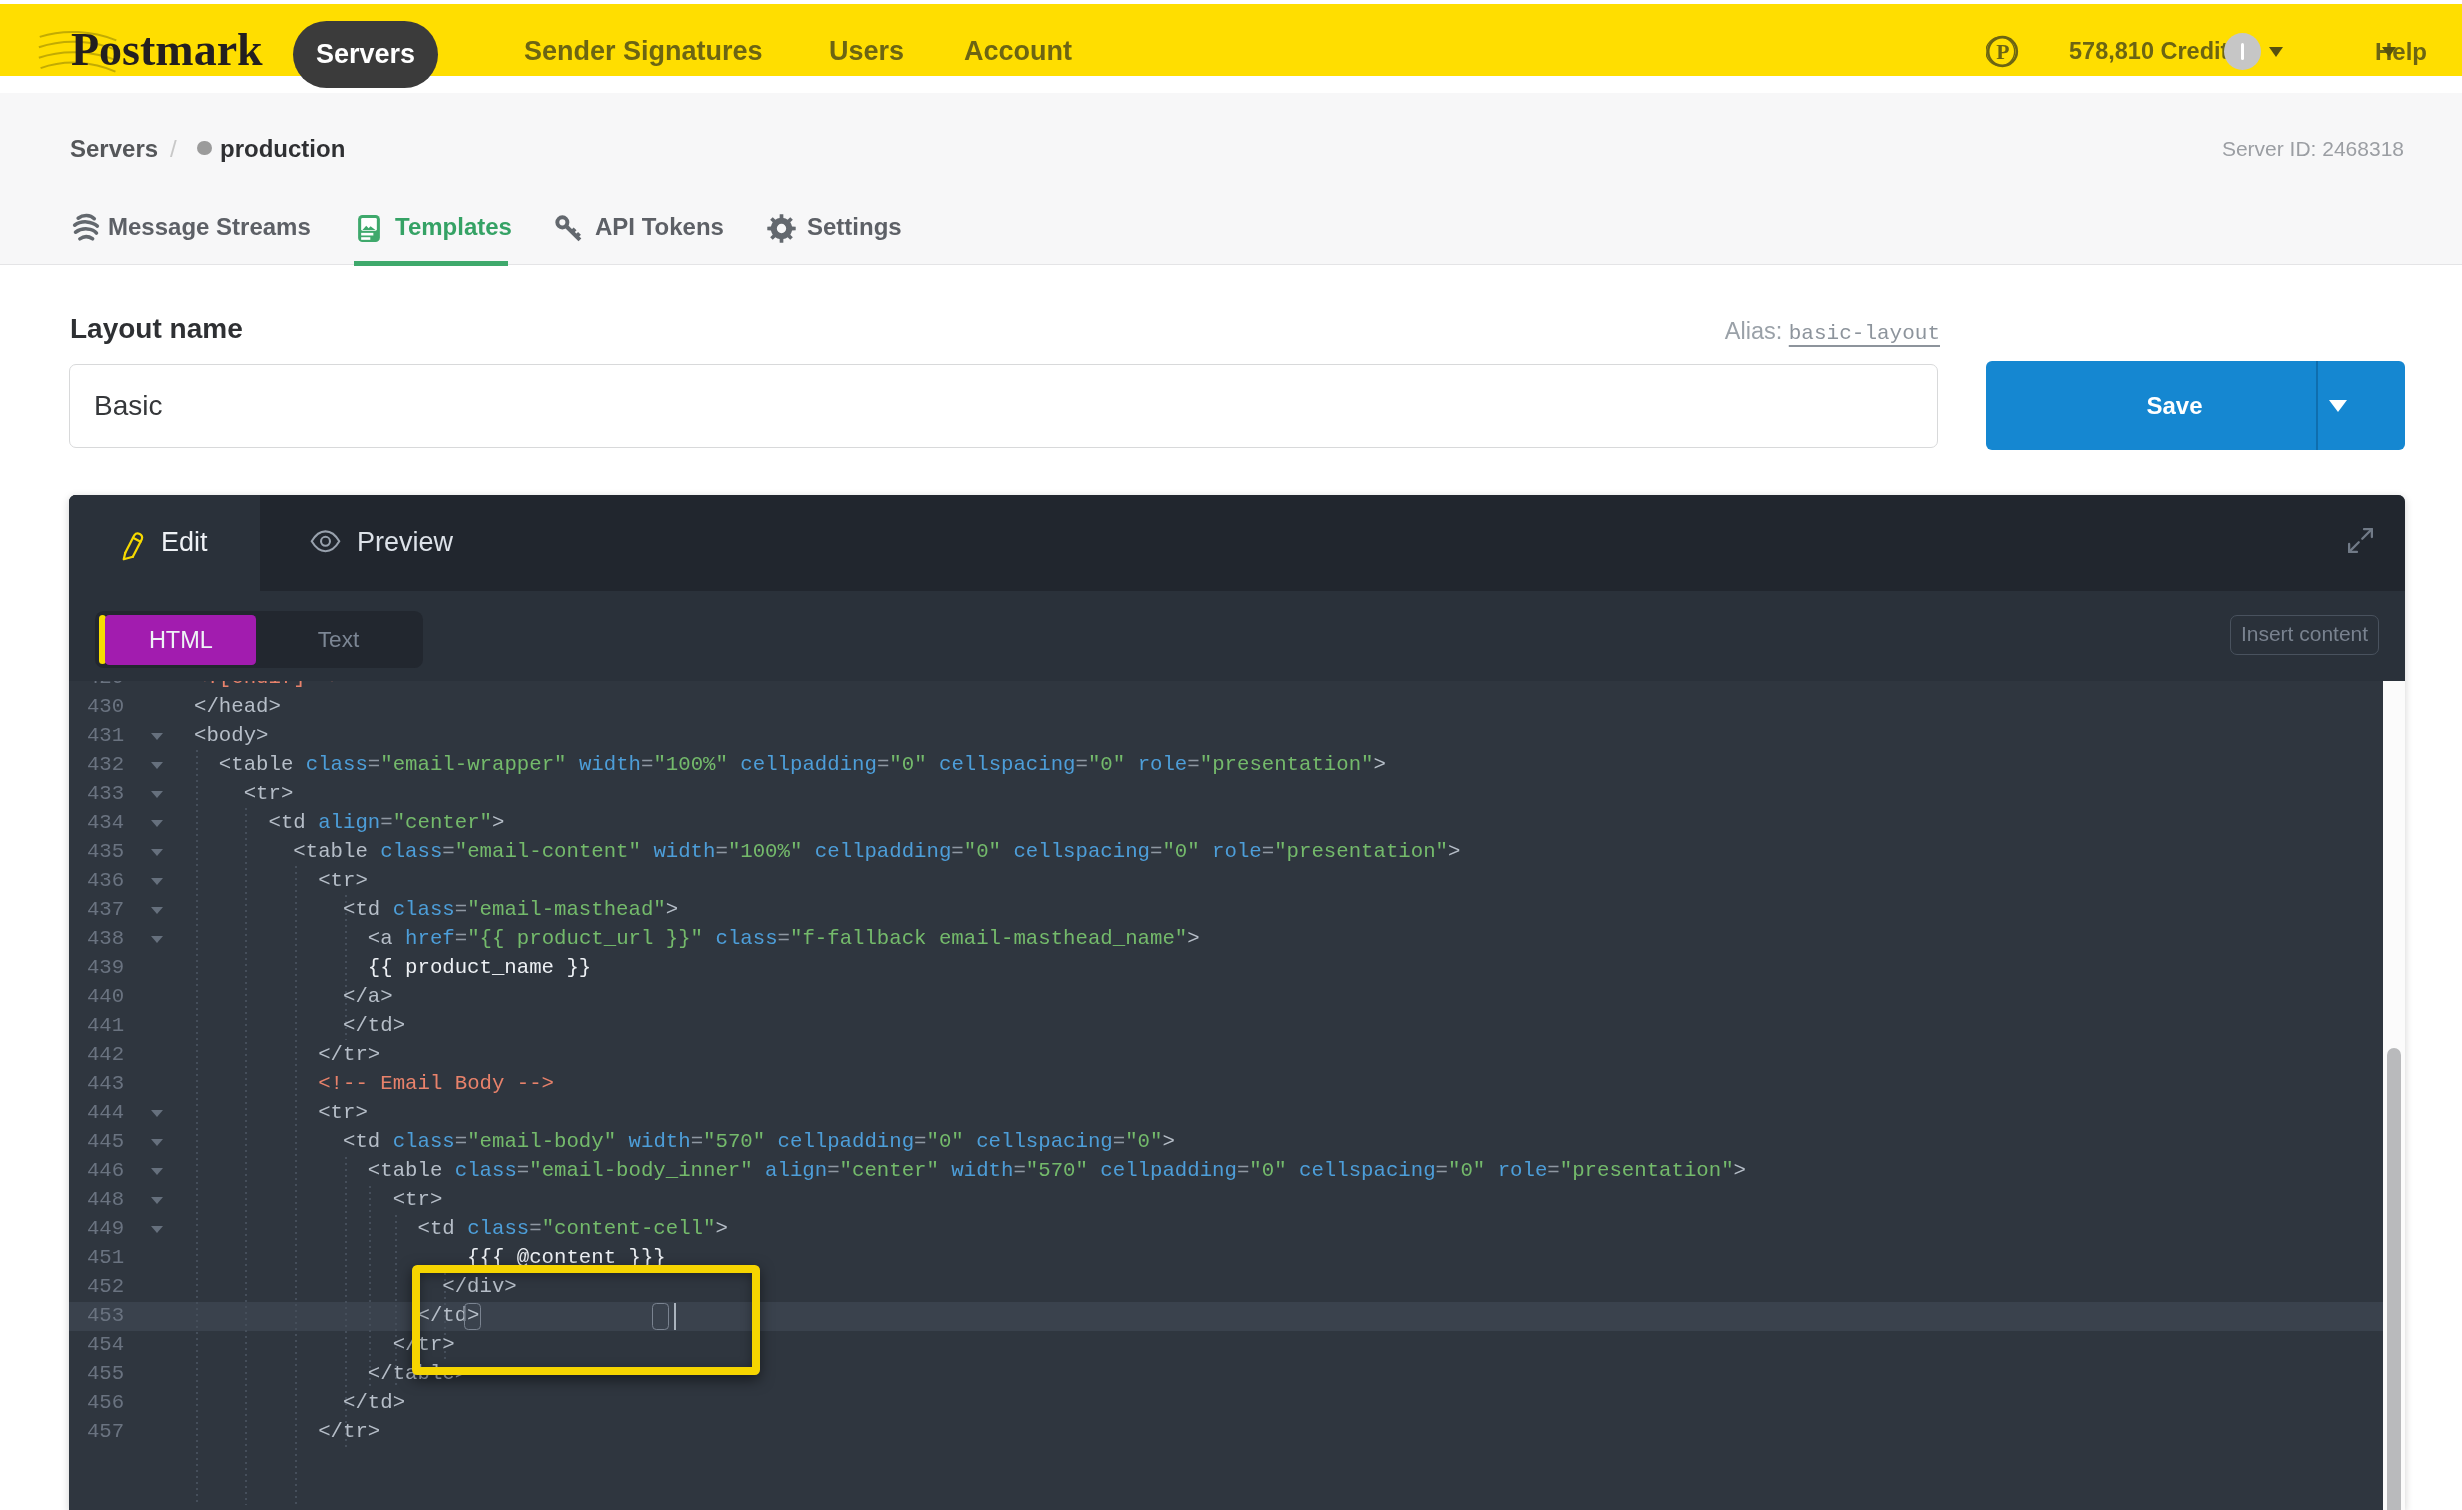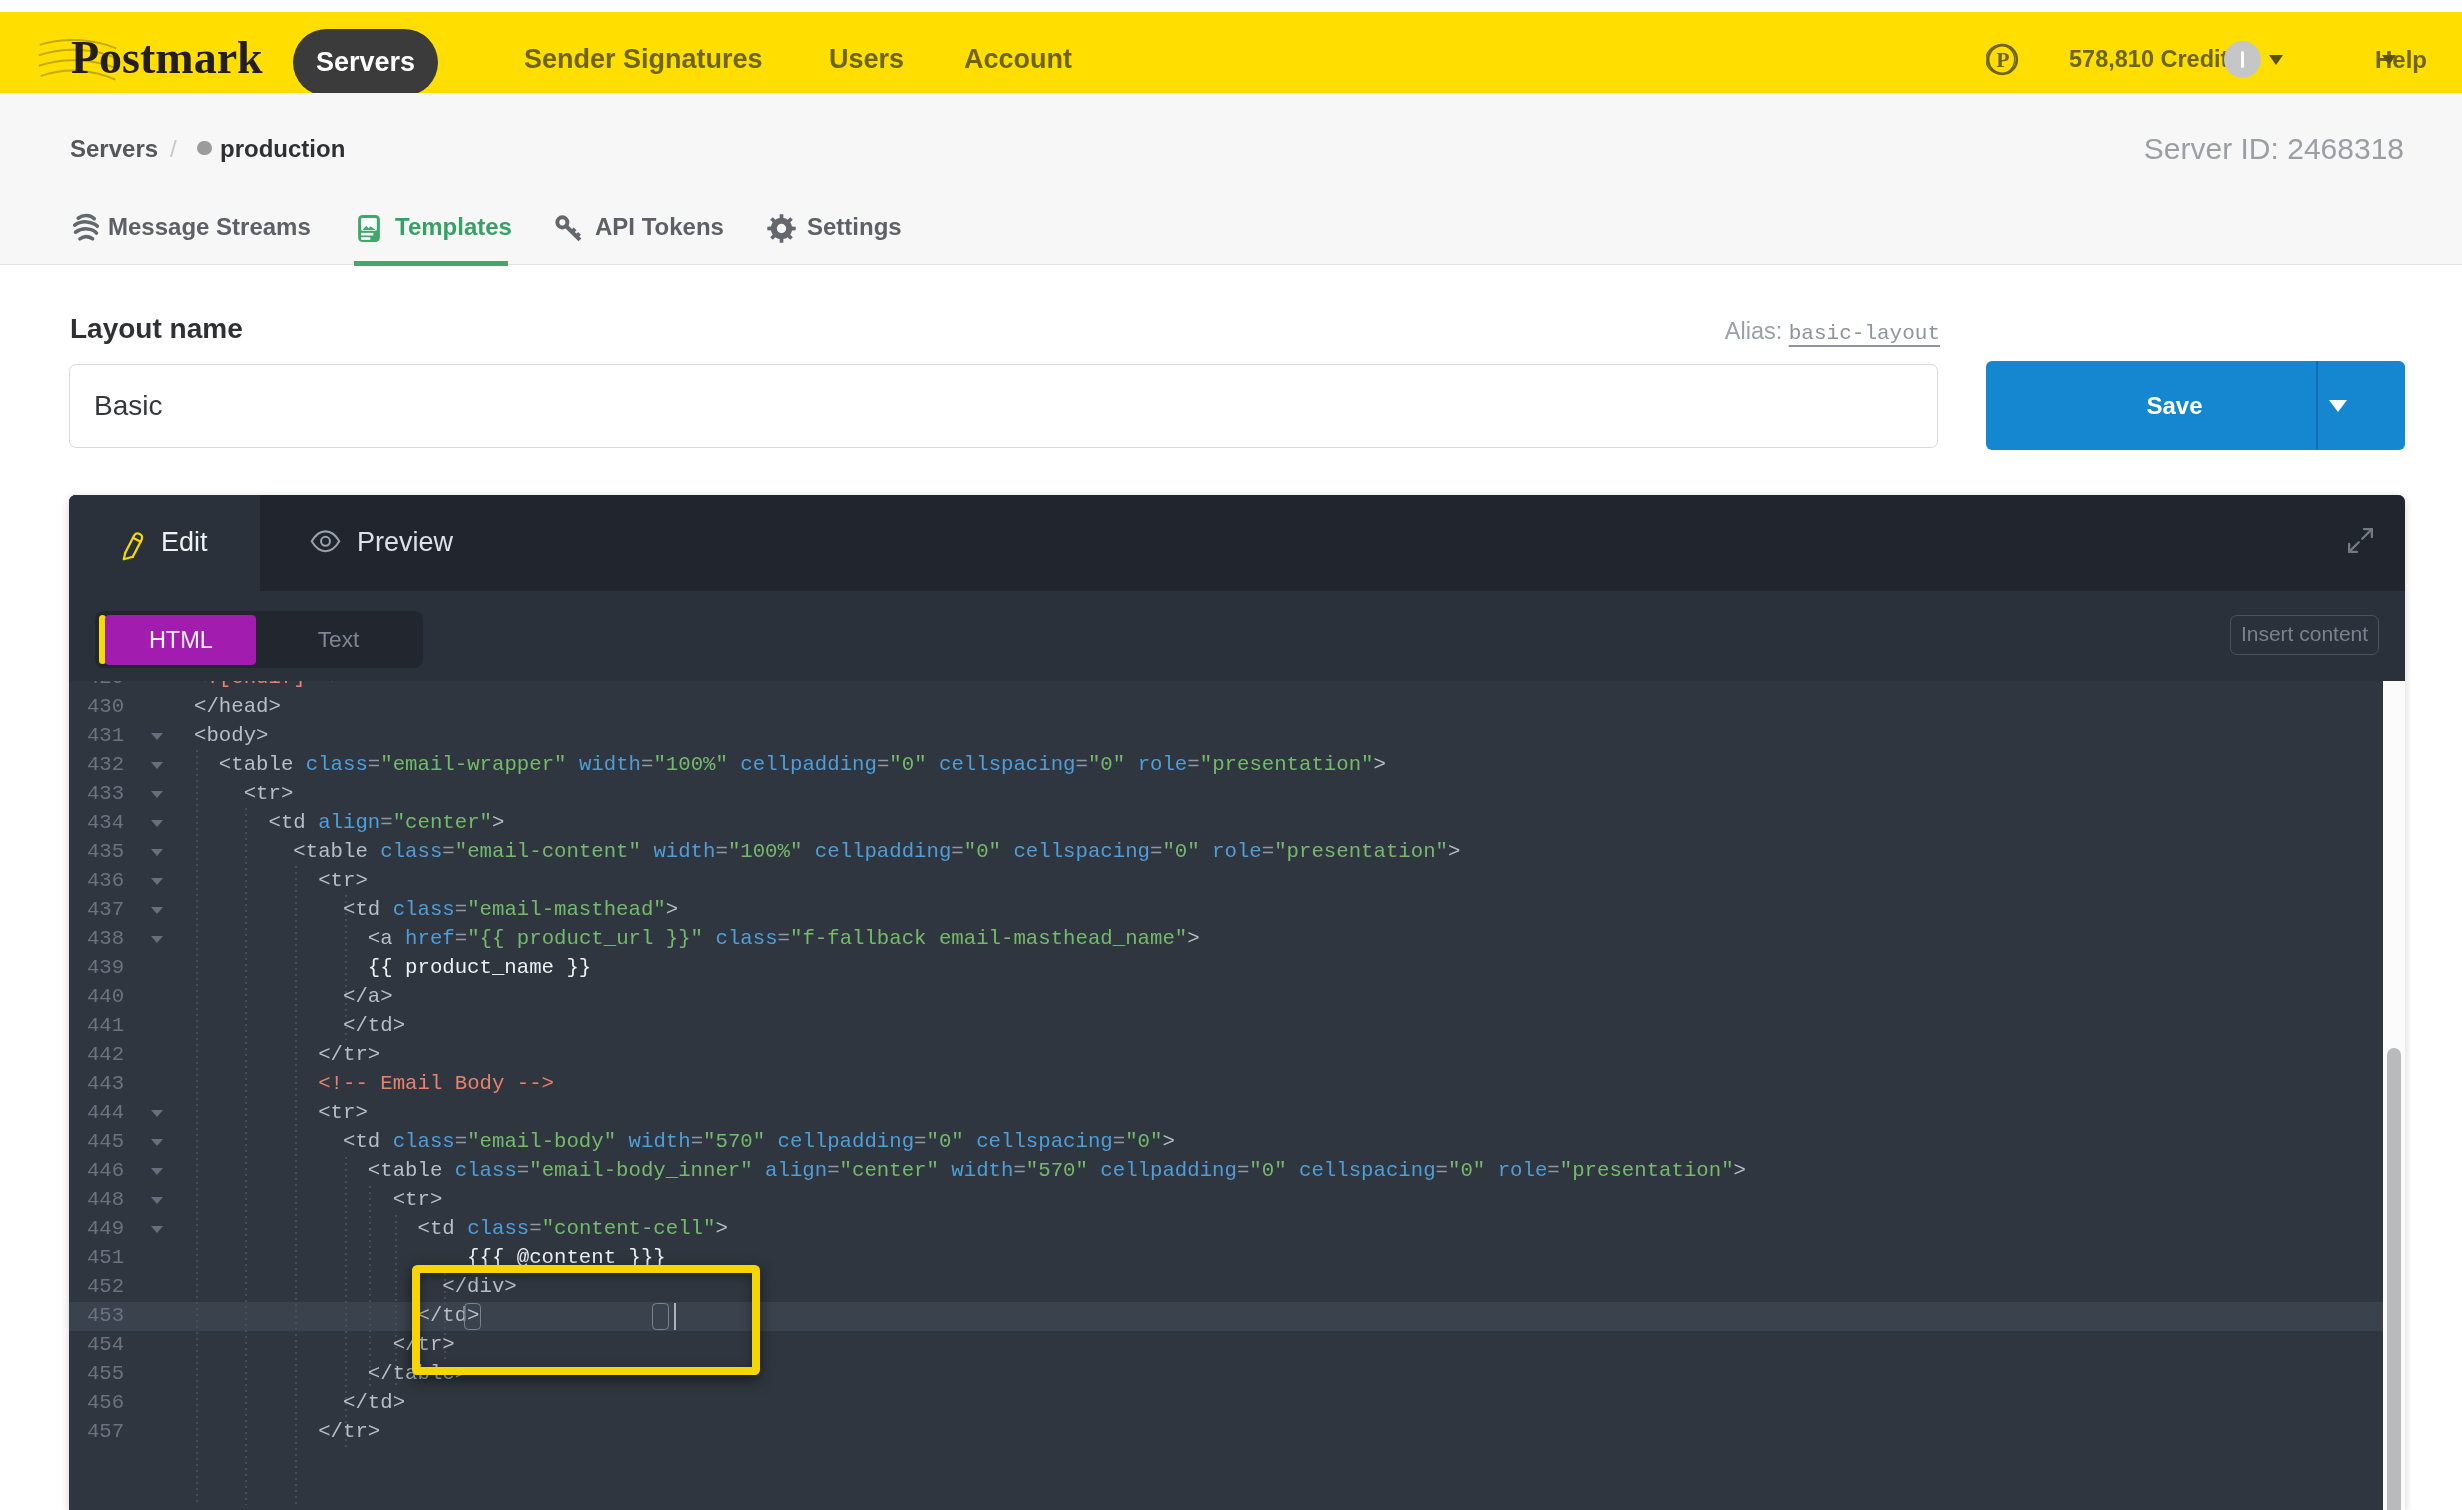--- a/index.html
+++ b/index.html
@@ -1,17 +1,17 @@
 <!DOCTYPE html>
 <html style="font-size:14px"><head><meta charset="utf-8"><style>
 * { margin:0; padding:0; box-sizing:border-box; }
 html,body { width:2462px; height:1510px; background:#fff; font-family:"Liberation Sans",sans-serif; overflow:hidden; }
 
 
-#nav { position:absolute; left:0; top:12px; width:2462px; height:88px; background:#ffde00; }
+#nav { position:absolute; left:0; top:4px; width:2462px; height:72px; background:#ffde00; }
 #logo { position:absolute; left:71px; top:19px; font-family:"Liberation Serif",serif; font-weight:bold; font-size:46px; color:#231f20; }
 .pill { position:absolute; left:293px; top:16.5px; width:145px; height:67px; background:#3b3b3b; border-radius:34px; color:#fff; font-weight:bold; font-size:27px; text-align:center; line-height:67px; }
 .navlink { position:absolute; top:0; height:93px; line-height:95px; font-weight:bold; font-size:27px; color:#6c6513;margin-left:48px; }
 .ncaret { position:absolute; width:0; height:0; border-left:7.8px solid transparent; border-right:7.8px solid transparent; border-top:10.4px solid #57510e; }
 #avatar { position:absolute; left:2224px; top:29px; width:37px; height:37px; border-radius:50%; background:#c6c6c6; }
 #avatar i { position:absolute; left:16.5px; top:10.4px; width:3.5px; height:16.5px; background:#fff; border-radius:1.7px; }
 
 
 #strip { position:absolute; left:0; top:93px; width:2462px; height:172px; background:#f7f7f8; border-bottom:1.7px solid #e4e4e6; }
 .bc { position:absolute; top:38px; height:35px; line-height:35px; font-size:24px; }
@@ -83,21 +83,21 @@
   <div class="ncaret" style="left:2269px;top:43px"></div>
   <div class="navlink" style="left:2327px;font-size:24px">Help</div>
   <div class="ncaret" style="left:2382px;top:43px"></div>
 </div>
 
 <div id="strip">
   <div class="bc" style="left:70px;font-weight:bold;color:#55575a">Servers</div>
   <div class="bc" style="left:170px;color:#c8c8c8">/</div>
   <div class="bc" style="left:197px"><span style="display:inline-block;width:14.8px;height:14.8px;border-radius:50%;background:#9b9b9b;margin-bottom:1.7px"></span></div>
   <div class="bc" style="left:220px;font-weight:bold;color:#2f3033">production</div>
-  <div class="bc" style="right:58px;color:#9b9ea3;font-size:30px">Server ID: 2468318</div>
+  <div class="bc" style="right:58px;color:#9b9ea3;font-size:21px">Server ID: 2468318</div>
 
   <svg style="left:72px;top:120px" width="28" height="28" viewBox="0 0 32 32" fill="none" stroke="#63686e" stroke-width="4" stroke-linecap="round">
     <path d="M7,6 C13,1.5 21,2 25.5,6.5"></path>
     <path d="M3,14 C11,8 23,9.5 29,15"></path>
     <path d="M4,22 C12,16 24,17.5 28,23"></path>
     <path d="M9,29.5 C14,26 19,26.5 23.5,29.5"></path>
   </svg>
   <div class="tab" style="left:108px">Message Streams</div>
 
   <svg style="left:358px;top:122px" width="22" height="27" viewBox="0 0 25 31">

